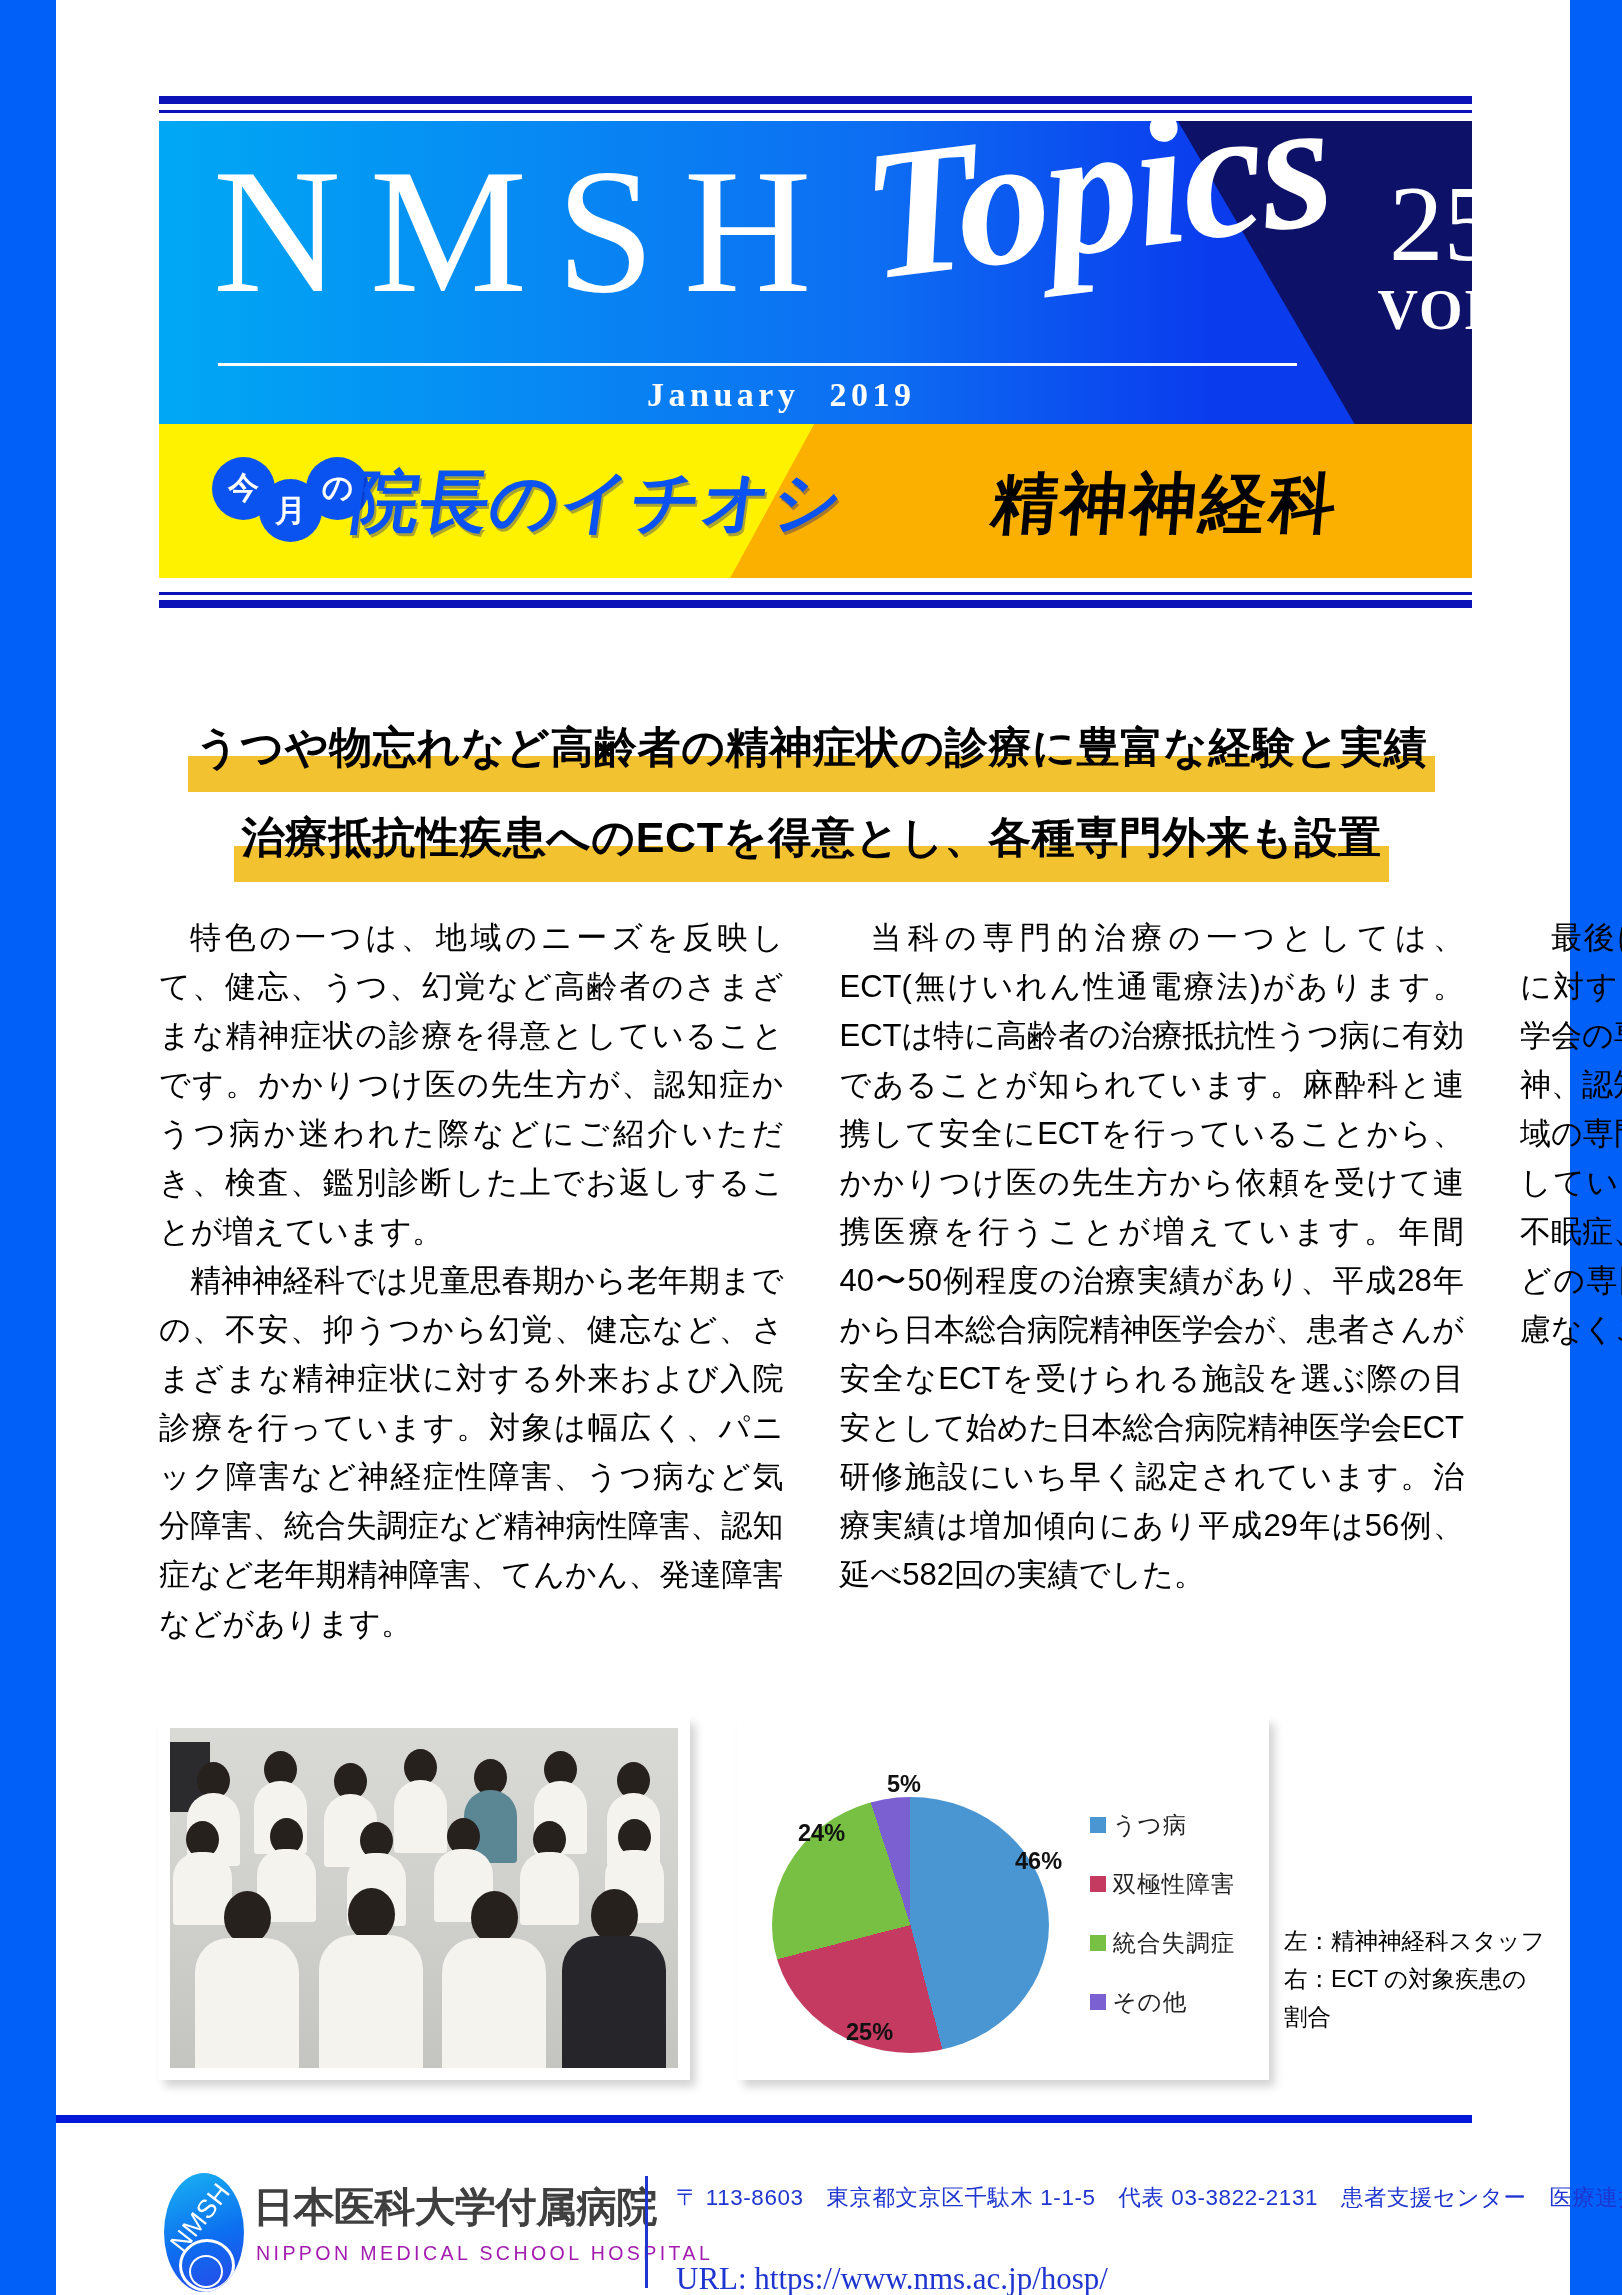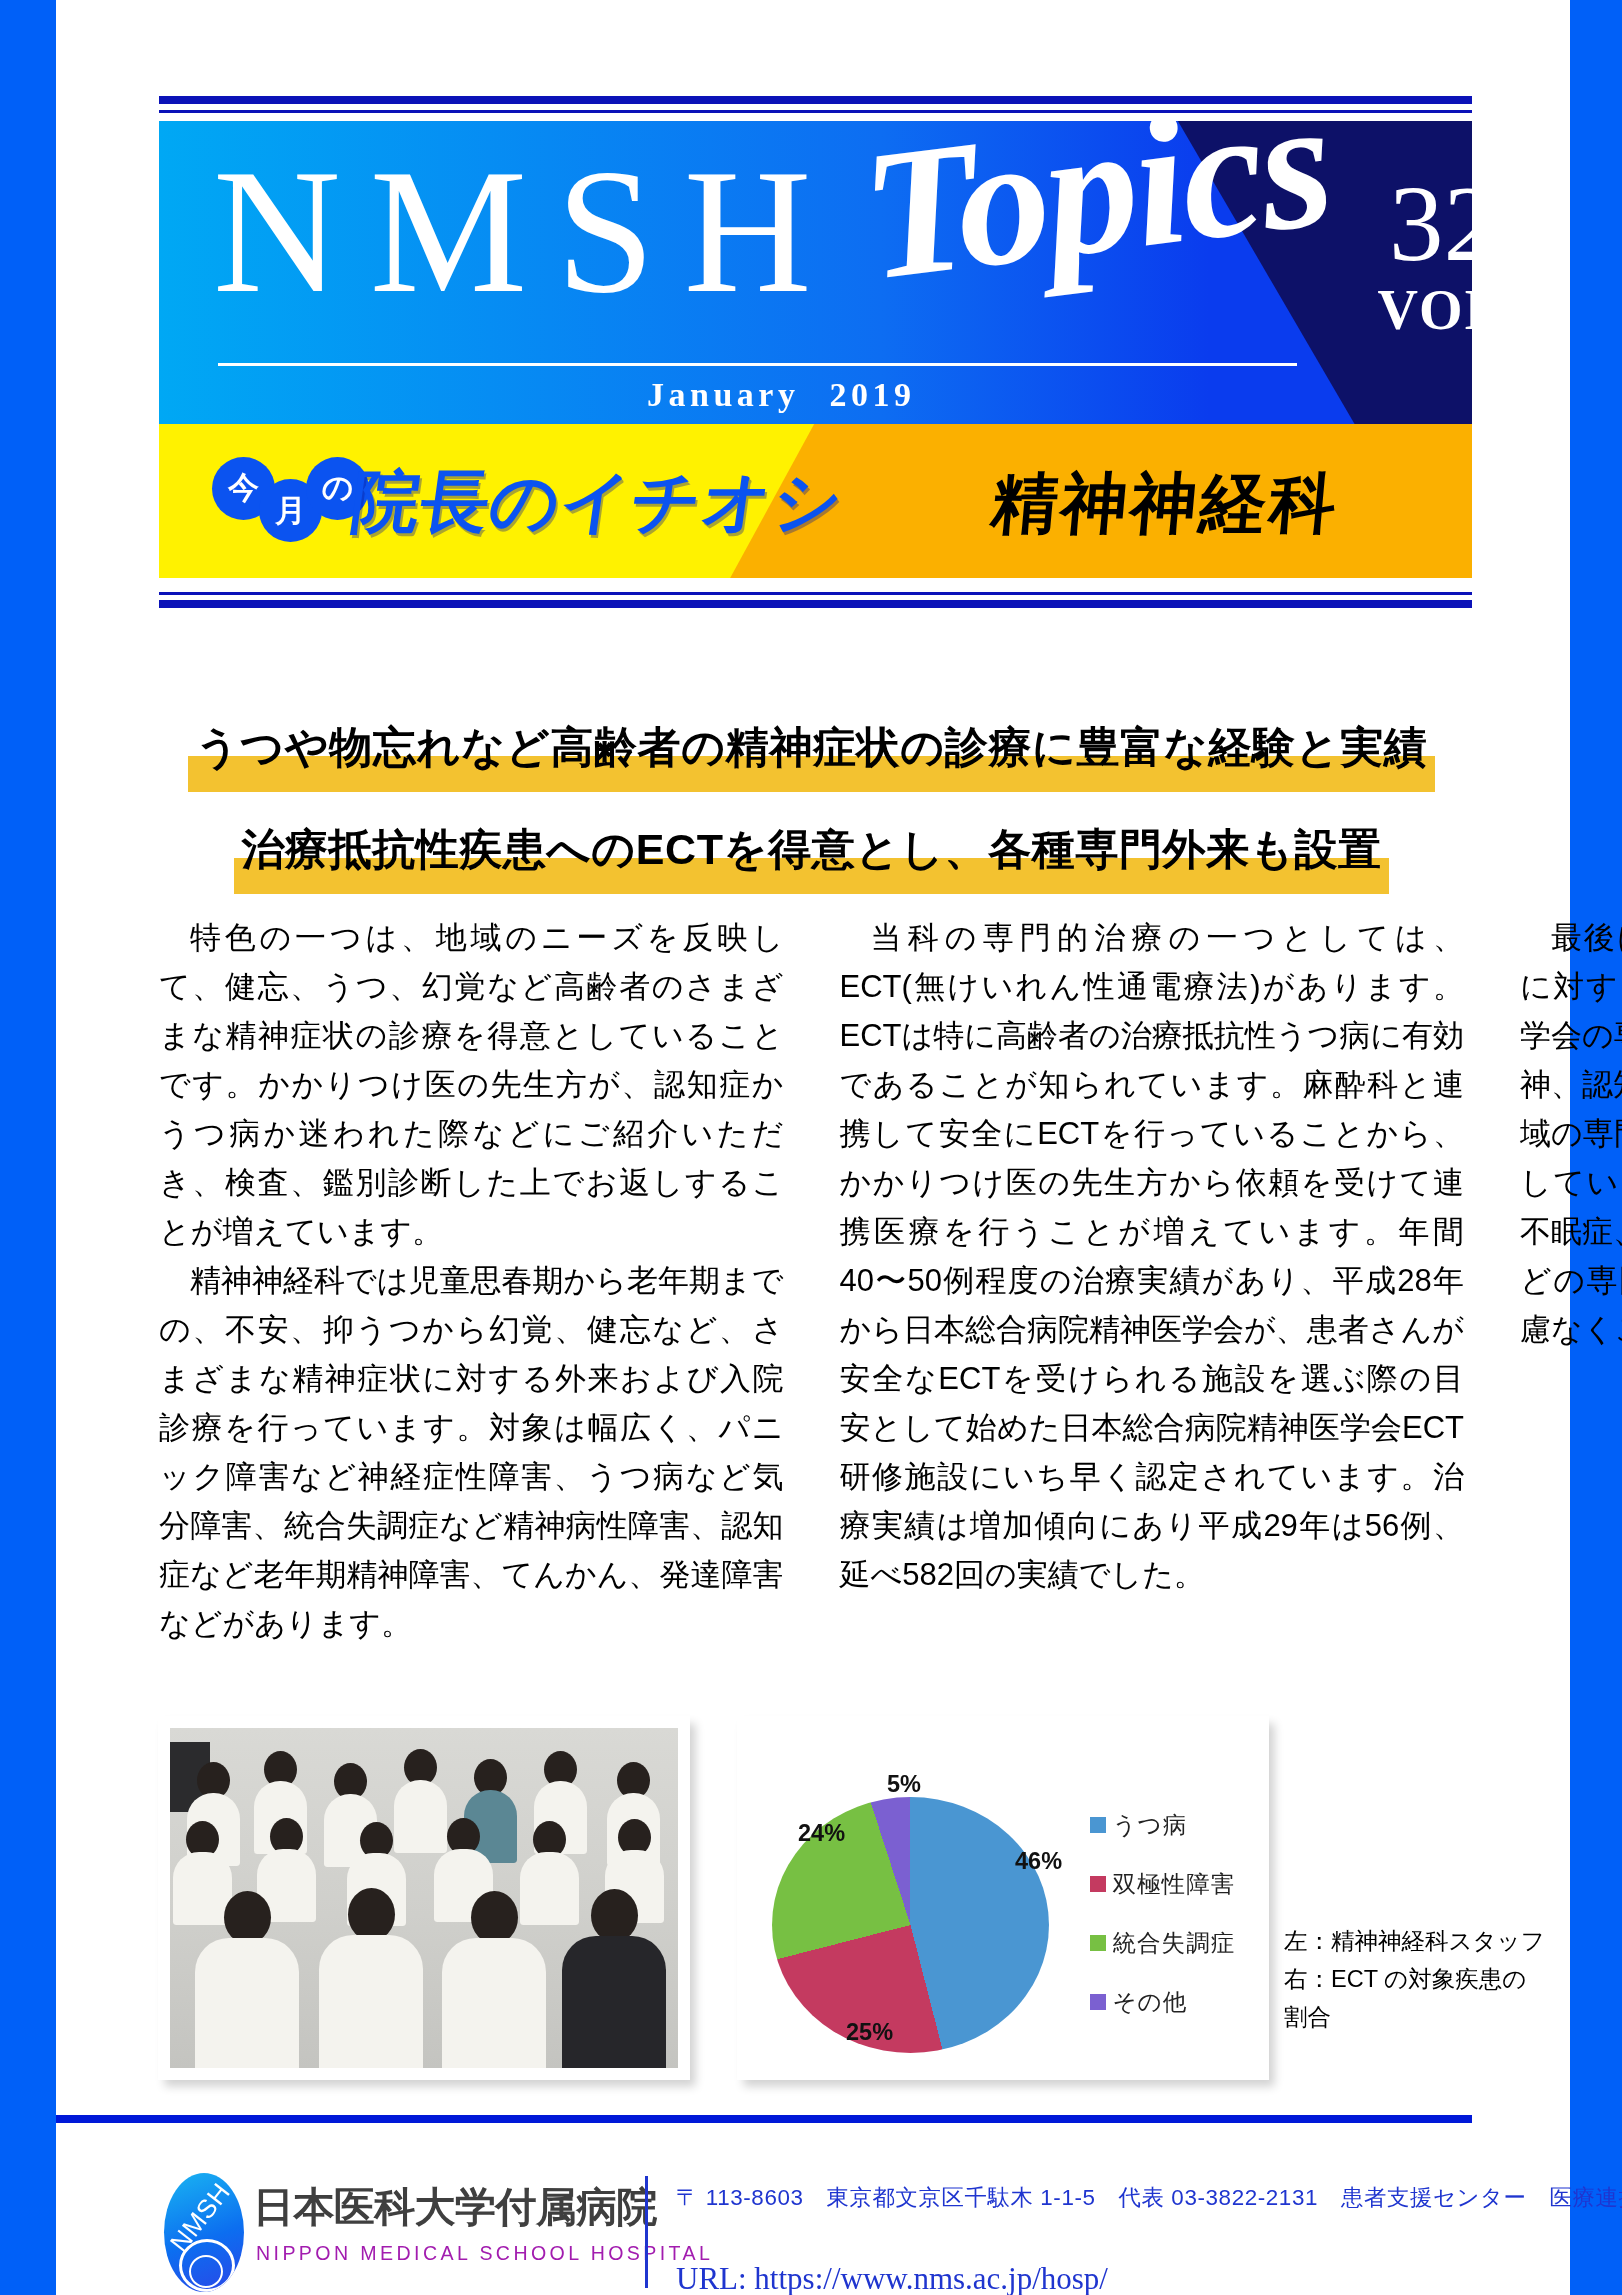--- a/index.html
+++ b/index.html
@@ -46,21 +46,21 @@
   .badge .bcirc:nth-child(2){left:47px;top:27px;}
   .badge .bcirc:nth-child(3){left:94px;top:4.5px;}
   .feature-label{position:absolute;left:193px;top:33px;color:#0b53f0;font-size:68px;font-weight:bold;
     transform:skewX(-8deg);text-shadow:2.2px 2.8px 0 rgba(10,20,140,0.35);white-space:nowrap;letter-spacing:1.1px;}
   .department{position:absolute;left:701px;top:35px;width:611px;text-align:center;color:#000000;
     font-size:66px;font-weight:bold;transform:skewX(-5deg);letter-spacing:3.4px;white-space:nowrap;}
 
   
   .headline{position:absolute;left:0;width:1623px;text-align:center;}
   .headline.h1{top:716px;}
-  .headline.h2{top:806px;margin-top:12px;}
+  .headline.h2{top:806px;}
   .headline span{display:inline-block;font-size:43px;font-weight:900;color:#000;letter-spacing:0.6px;
     background:linear-gradient(to bottom, rgba(0,0,0,0) 52%, #f3c230 52%);
     padding:3.4px 7.8px 14.6px 7.8px;white-space:nowrap;}
 
   
   .bodytext{position:absolute;left:159px;top:913px;width:1305px;height:754px;
     column-count:2;column-gap:56px;column-fill:balance;
     font-size:31px;line-height:49px;color:#000;text-align:justify;}
   .bodytext p{margin:0;text-indent:1em;}
 
@@ -124,21 +124,21 @@
 
   <div class="rule top-thick"></div>
   <div class="rule top-thin"></div>
 
   <div class="masthead">
     <div class="navy"></div>
     <div class="brand">NMSH</div>
     <div class="brand-script">Topics</div>
     <div class="mast-line"></div>
     <div class="mast-date">January  2019</div>
-    <div class="vol-num">32</div>
+    <div class="vol-num">25</div>
     <div class="vol-word">VOL.</div>
   </div>
 
   <div class="banner">
     <div class="left-yellow"></div>
     <div class="badge">
       <div class="bcirc">
           <span>今</span>
         </div>
       <div class="bcirc">

